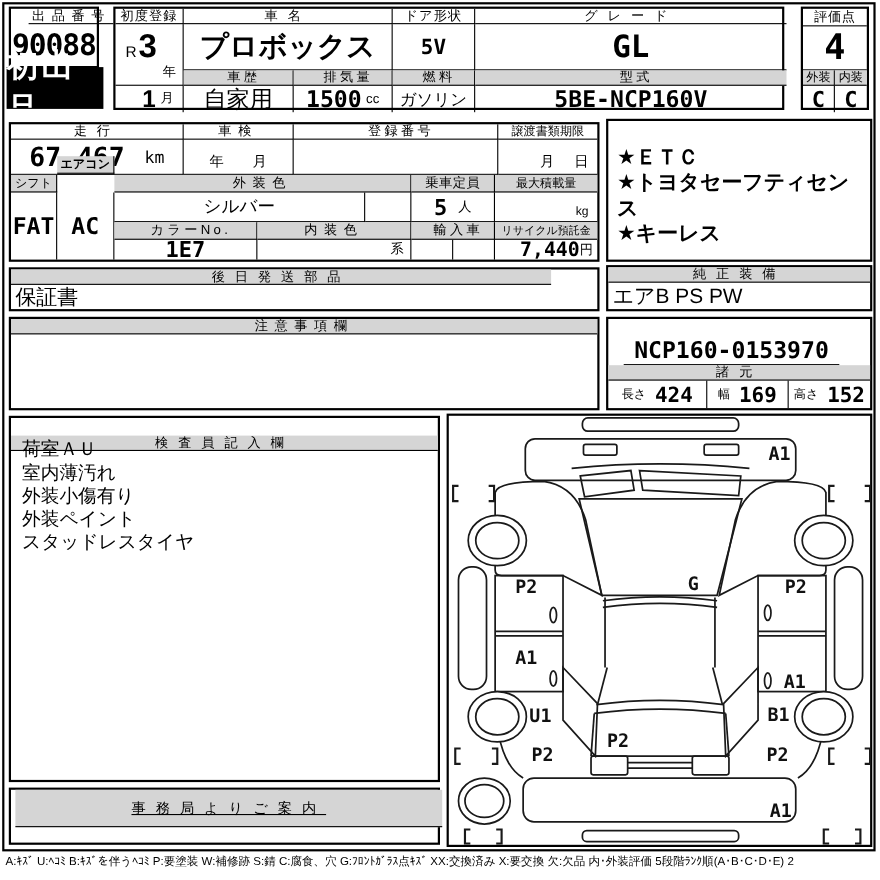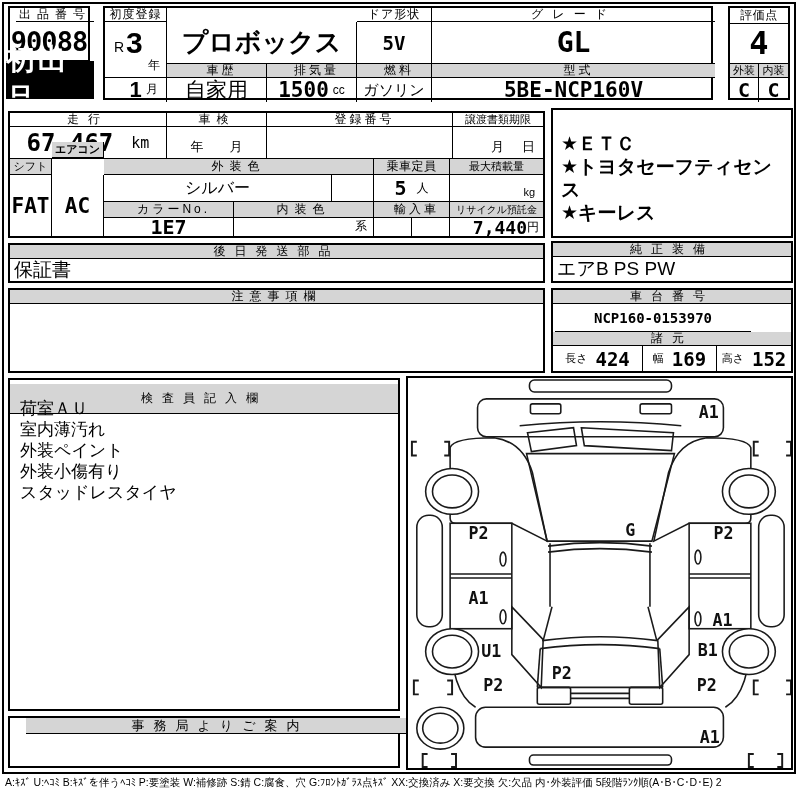--- a/index.html
+++ b/index.html
@@ -33,37 +33,38 @@
   svg .bk{stroke:#1a1a1a;stroke-width:2;fill:none;}
   svg .dmg{font-family:"DejaVu Sans Mono","Liberation Mono",monospace;font-size:17px;font-weight:bold;fill:#111;text-anchor:middle;}
 </style>
 </head>
 <body>
 
 <div id="sheet">
   <div class="outer"></div>
 
   <div class="box" style="left:8px;top:6px;width:82px;height:56px;">
-    <div class="cell bb hdr ls6" style="left:6px;top:0;width:78px;height:14px;">出品番号</div>
+    <div class="cell bb hdr ls6" style="left:16px;top:0;width:78px;height:14px;">出品番号</div>
     <div class="cell mono big" style="left:0;top:14px;width:78px;height:38px;font-size:27px;letter-spacing:-1px;">90088</div>
   </div>
   <div class="badge">初出品</div>
 
   <div class="box" style="left:103px;top:6px;width:610px;height:94px;">
     <div class="cell bb br hdr ls1" style="left:0;top:0;width:62px;height:14px;">初度登録</div>
     <div class="cell br bb" style="left:0;top:14px;width:62px;height:56px;">
       <span style="position:absolute;left:9px;top:17px;font-size:14px;">R</span>
       <span class="big" style="position:absolute;left:21px;top:4px;font-size:30px;">3</span>
       <span class="unit" style="position:absolute;right:6px;bottom:3px;">年</span>
     </div>
     <div class="cell br" style="left:0;top:70px;width:62px;height:24px;">
       <span class="big" style="font-size:22px;">1</span>
       <span class="unit" style="position:absolute;right:8px;bottom:4px;">月</span>
     </div>
 
+    <div class="cell bb br hdr ls8" style="left:62px;top:0;width:190px;height:14px;">車名</div>
     <div class="cell br bb big" style="left:62px;top:14px;width:190px;height:42px;font-size:26px;">プロボックス</div>
     <div class="cell gray bb br hdr ls3" style="left:62px;top:56px;width:100px;height:14px;">車歴</div>
     <div class="cell gray bb br hdr ls3" style="left:162px;top:56px;width:90px;height:14px;">排気量</div>
     <div class="cell br" style="left:62px;top:70px;width:100px;height:24px;font-size:21px;">自家用</div>
     <div class="cell br" style="left:162px;top:70px;width:90px;height:24px;">
       <span class="mono big" style="font-size:21px;">1500</span>
       <span class="unit" style="margin-left:4px;">cc</span>
     </div>
 
     <div class="cell bb br hdr ls1" style="left:252px;top:0;width:75px;height:14px;">ドア形状</div>
@@ -140,64 +141,63 @@
 
   <div class="box" style="left:551px;top:108px;width:242px;height:130px;">
     <div class="starlist">
       <div>★ＥＴＣ</div>
       <div>★トヨタセーフティセンス</div>
       <div>★キーレス</div>
     </div>
   </div>
 
   <div class="box" style="left:8px;top:243px;width:537px;height:40px;">
-    <div class="cell gray bb hdr ls8" style="left:0;top:0;width:533px;height:14px;">後日発送部品</div>
+    <div class="cell gray bb hdr ls8" style="left:0;top:0;width:491px;height:14px;">後日発送部品</div>
     <div class="cell left" style="left:0;top:14px;width:533px;height:22px;padding-left:4px;font-size:19px;">保証書</div>
   </div>
 
   <div class="box" style="left:551px;top:241px;width:242px;height:42px;">
     <div class="cell gray bb hdr ls8" style="left:0;top:0;width:238px;height:14px;">純正装備</div>
     <div class="cell left" style="left:0;top:14px;width:238px;height:24px;padding-left:4px;font-size:19px;">エアB PS PW</div>
   </div>
 
   <div class="box" style="left:8px;top:288px;width:537px;height:85px;">
     <div class="cell gray bb hdr ls6" style="left:0;top:0;width:533px;height:14px;">注意事項欄</div>
   </div>
 
   <div class="box" style="left:551px;top:288px;width:242px;height:85px;">
-    <div class="cell gray bb hdr ls8" style="left:0;top:0;width:238px;height:14px;">車台番号</div>
-    <div class="cell bb mono big" style="left:2px;top:14px;width:196px;height:28px;font-size:14px;">NCP160-0153970</div>
+    <div class="cell bb mono big" style="left:14px;top:14px;width:196px;height:28px;font-size:21px;">NCP160-0153970</div>
     <div class="cell gray bb hdr ls8" style="left:0;top:42px;width:238px;height:14px;">諸元</div>
     <div class="cell br" style="left:0;top:56px;width:90px;height:25px;gap:8px;">
       <span class="h11">長さ</span>
       <span class="mono big" style="font-size:19px;">424</span>
     </div>
     <div class="cell br" style="left:90px;top:56px;width:74px;height:25px;gap:8px;">
       <span class="h11">幅</span>
       <span class="mono big" style="font-size:19px;">169</span>
     </div>
     <div class="cell" style="left:164px;top:56px;width:74px;height:25px;gap:8px;">
       <span class="h11">高さ</span>
       <span class="mono big" style="font-size:19px;">152</span>
     </div>
   </div>
 
   <div class="box" style="left:8px;top:378px;width:392px;height:333px;">
-    <div class="cell gray bb hdr ls8" style="left:0;top:4px;width:388px;height:30px;">検査員記入欄</div>
+    <div class="cell gray bb hdr ls8" style="left:0;top:16px;width:388px;height:14px;">検査員記入欄</div>
     <div class="insp">
       <div>荷室ＡＵ</div>
       <div>室内薄汚れ</div>
+      <div>外装小傷有り</div>
       <div>外装ペイント</div>
-      <div>外装小傷有り</div>
       <div>スタッドレスタイヤ</div>
     </div>
   </div>
 
   <div class="box" style="left:8px;top:716px;width:392px;height:52px;">
-    <div class="cell gray bb" style="left:16px;top:0;width:388px;height:16px;font-size:13px;letter-spacing:9px;">事務局よりご案内</div>
+    <div class="cell gray bb" style="left:4px;top:0;width:388px;height:34px;font-size:13px;letter-spacing:9px;text-decoration:underline;">事務局よりご案内</div>
   </div>
 
   <div class="box" style="left:406px;top:376px;width:387px;height:394px;">
     <svg width="383" height="390" viewBox="0 0 391 392" preserveAspectRatio="none" style="display:block;">
 
       <rect class="ln" x="124" y="2" width="145" height="12" rx="5"></rect>
 
       <rect class="ln" x="71" y="21" width="251" height="38" rx="9"></rect>
       <rect class="ln" x="125" y="26" width="31" height="10" rx="2"></rect>
       <rect class="ln" x="237" y="26" width="32" height="10" rx="2"></rect>

